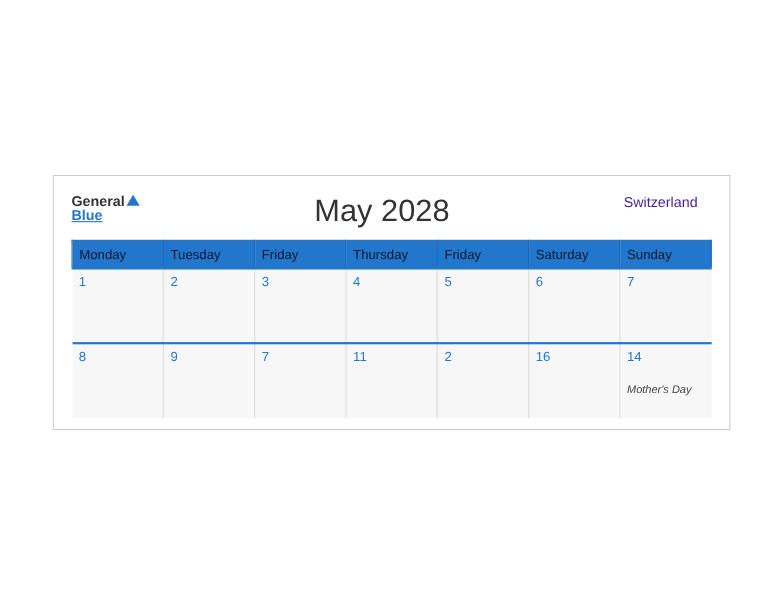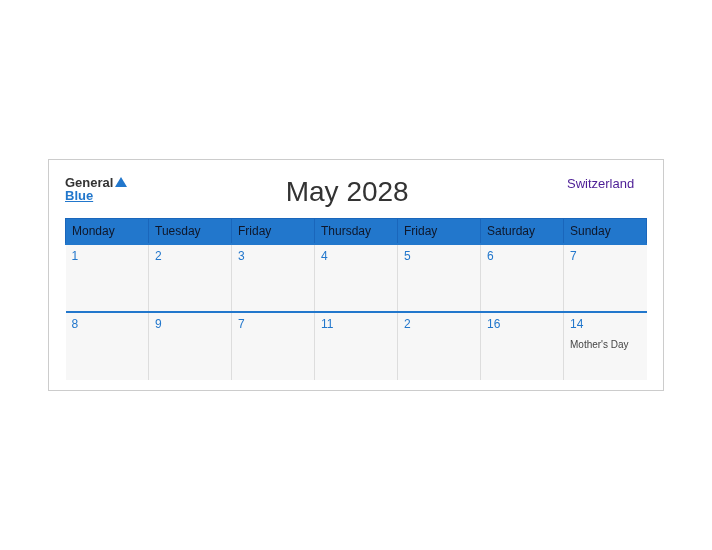--- a/index.html
+++ b/index.html
@@ -109,21 +109,22 @@
       display: block;
       font-size: 12px;
       color: #2277cc;
       font-weight: normal;
       margin-bottom: 2px;
     }
     .day-event {
       display: block;
       font-size: 10px;
       color: #444;
-      margin-top: 8px;
+      margin-top: 18px;
+      font-style: italic;
     }
   </style>
 </head>
 <body>
 
 <div class="calendar-container">
   <div class="calendar-header">
     <div class="logo">
       <div class="logo-row">
         <span class="logo-general">General</span>

